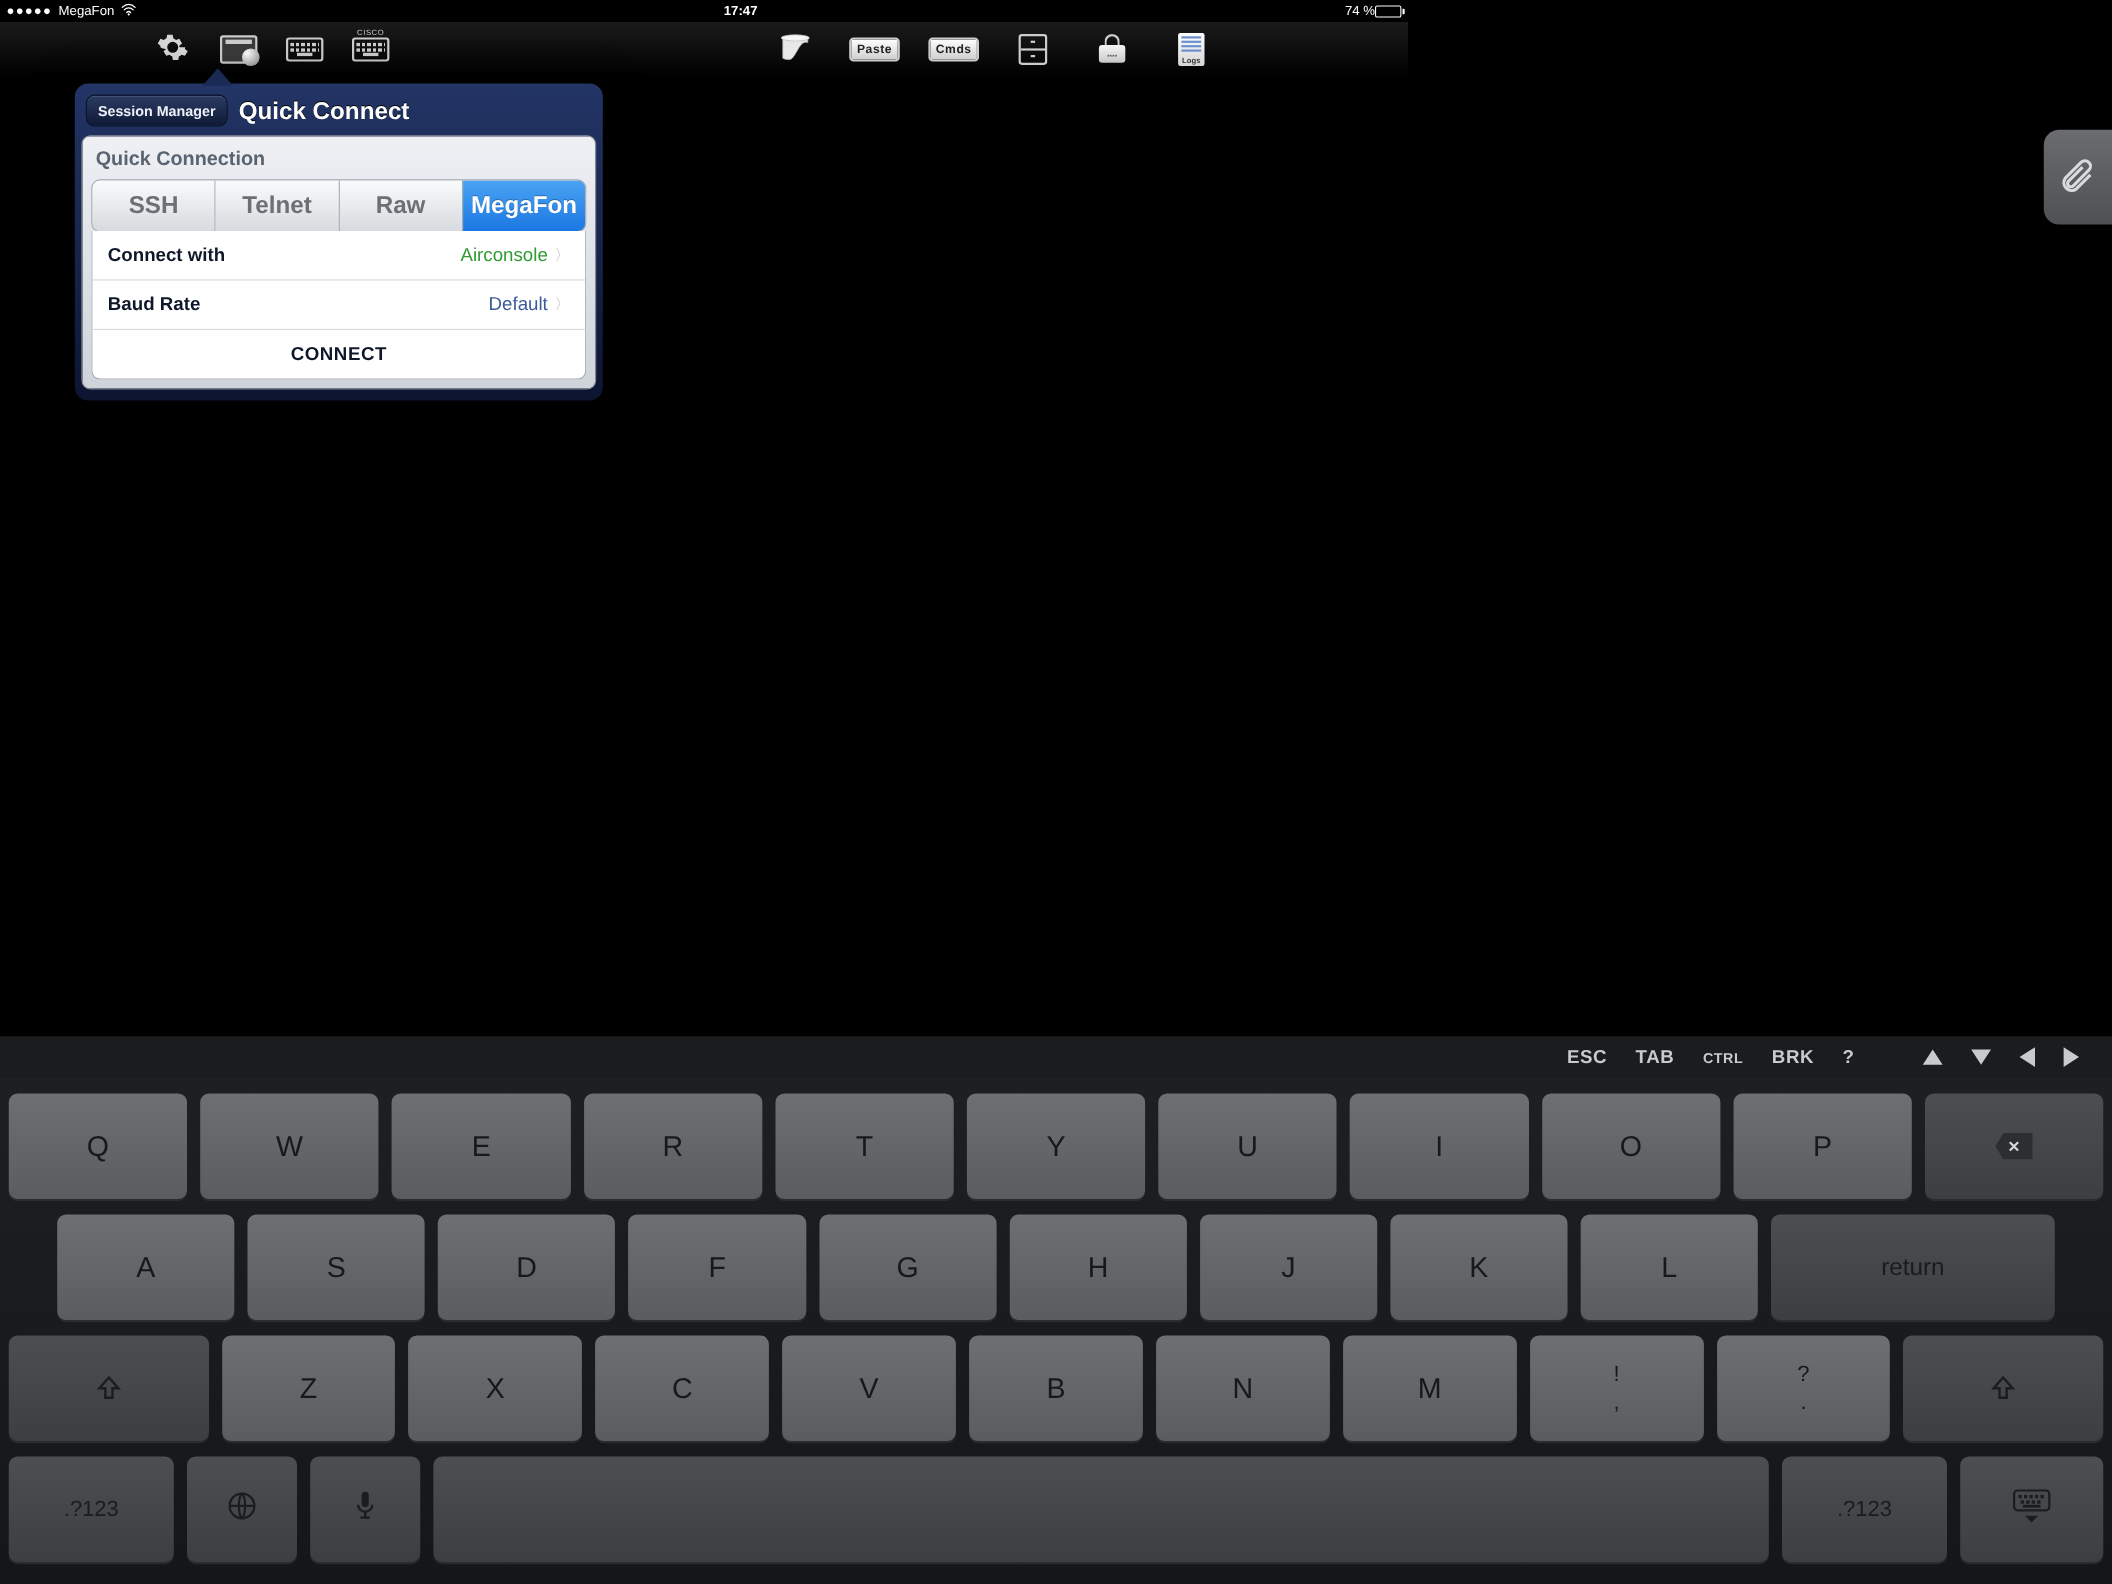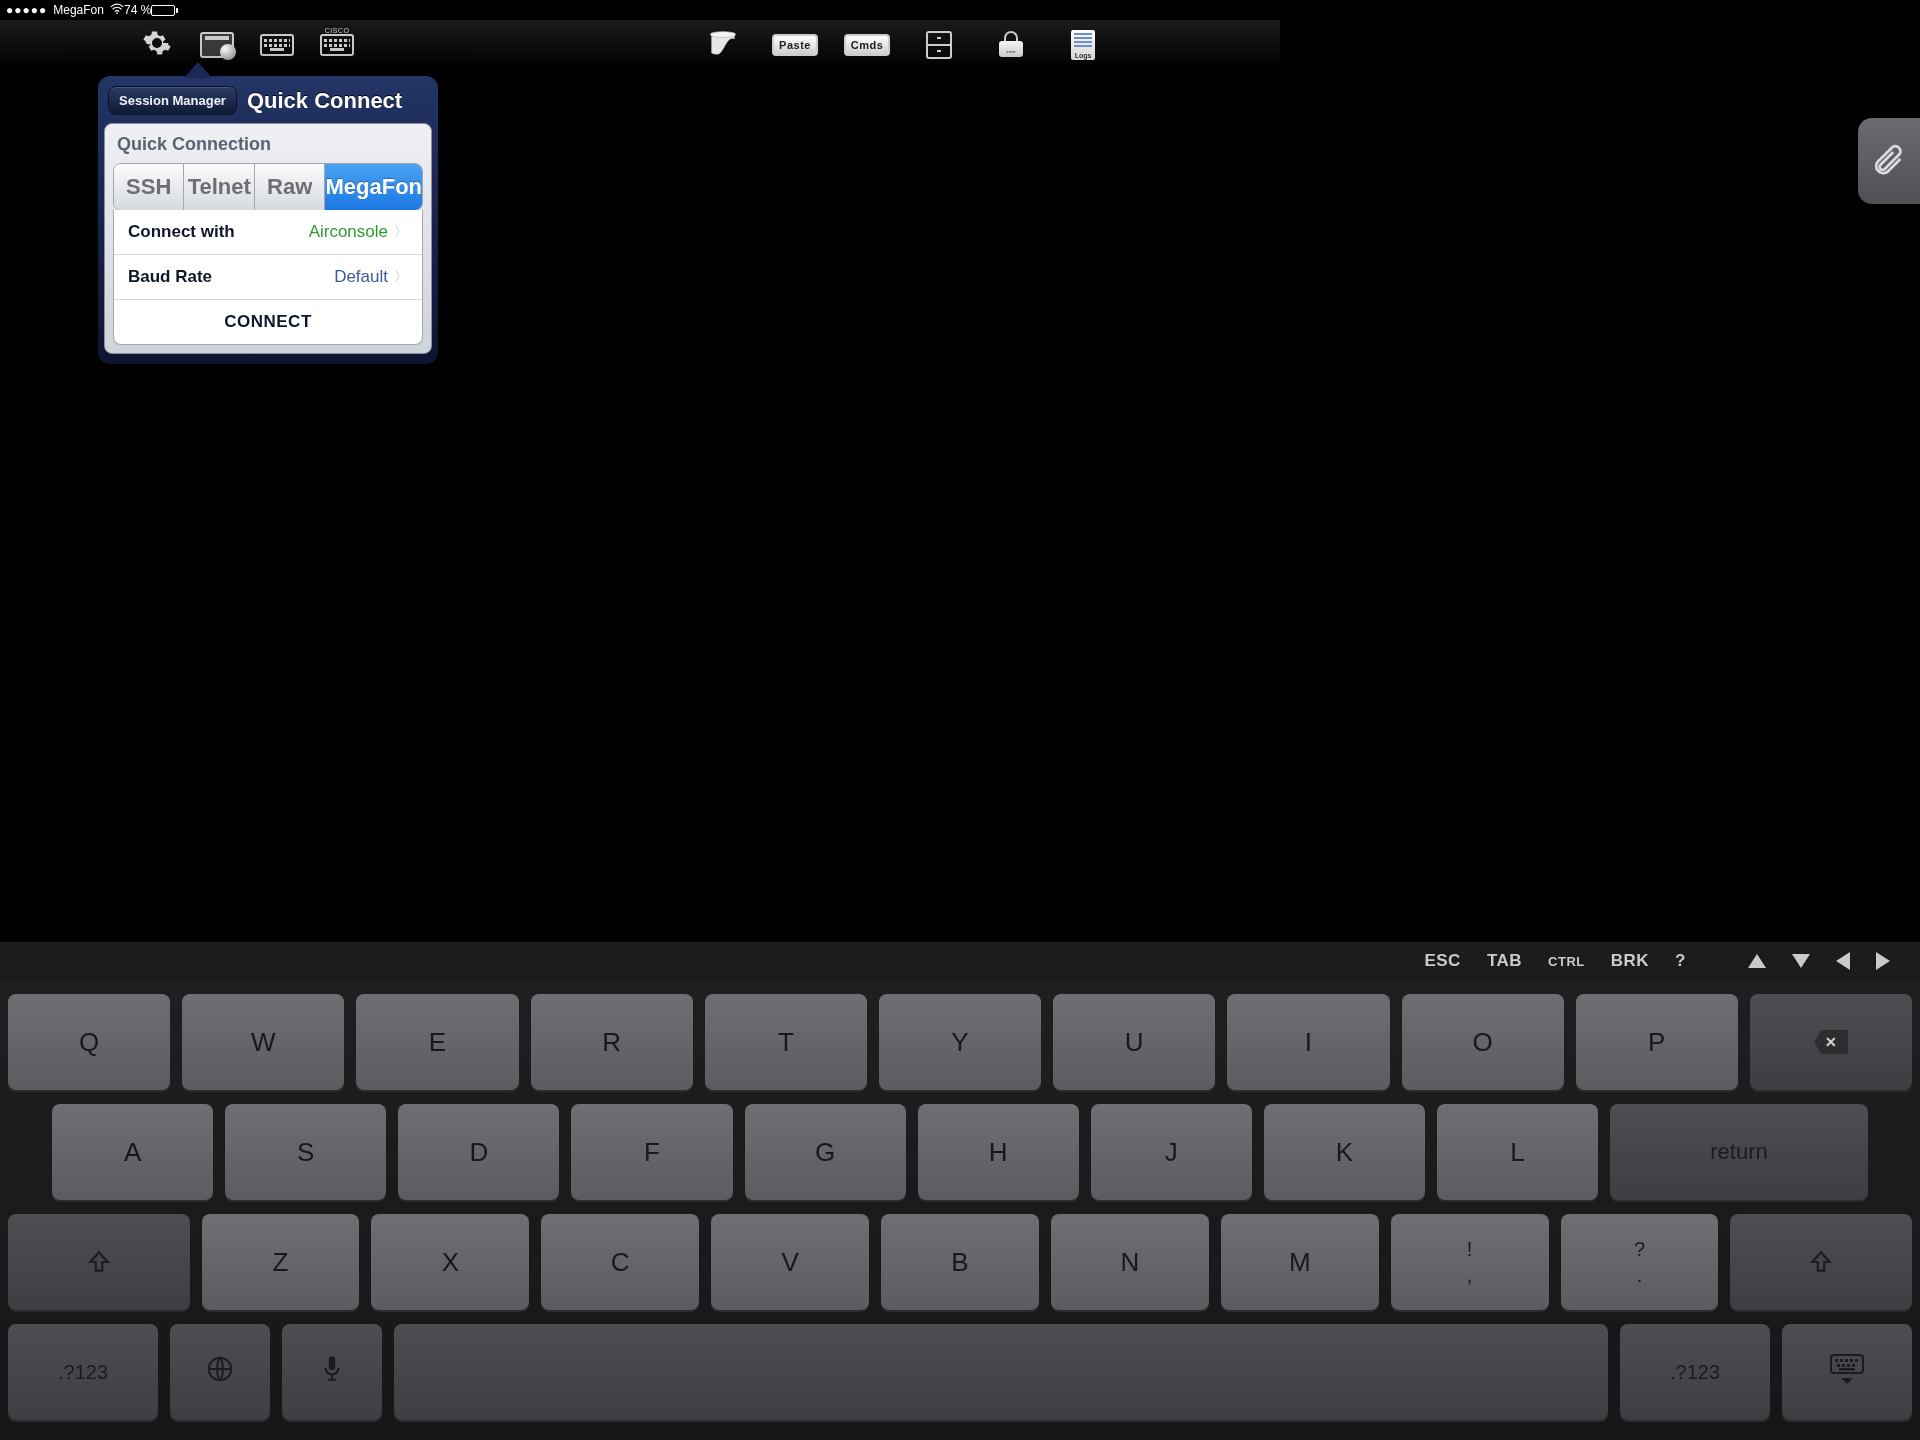--- a/index.html
+++ b/index.html
@@ -37,21 +37,21 @@
   .doc .ln{height:2px;background:#6b8fce;margin-bottom:2px;}
   .doc .lbl{position:absolute;bottom:1px;left:0;right:0;font-size:7px;text-align:center;color:#333;font-weight:700;}
   .script-icon svg{width:34px;height:30px;}
   .world-box{width:34px;height:26px;border:2px solid #ccc;border-radius:3px;position:relative;background:#3a3a3a;}
   .world-box .globe{position:absolute;right:-4px;bottom:-4px;width:16px;height:16px;border-radius:50%;background:radial-gradient(circle at 30% 30%,#fff,#888);}
   .world-box .tabstrip{position:absolute;top:2px;left:3px;right:3px;height:4px;background:#ccc;}
 
   
   .popover-wrap{position:absolute;left:68px;top:76px;}
   .popover-arrow{width:0;height:0;border-left:14px solid transparent;border-right:14px solid transparent;border-bottom:16px solid #1a2a55;position:absolute;top:-14px;left:116px;}
-  .popover{width:340px;border-radius:12px;background:linear-gradient(#233566,#0c1430);padding:6px 6px 10px;box-shadow:0 8px 40px rgba(0,0,0,.8);margin-left:30px;}
+  .popover{width:480px;border-radius:12px;background:linear-gradient(#233566,#0c1430);padding:6px 6px 10px;box-shadow:0 8px 40px rgba(0,0,0,.8);}
   .pop-head{display:flex;align-items:center;gap:10px;padding:4px 4px 8px;}
   .pill{background:linear-gradient(#2a3b63,#101a36);border:1px solid #0a1228;color:#eef1f8;font-size:13px;font-weight:600;padding:6px 10px;border-radius:8px;box-shadow:inset 0 1px 0 rgba(255,255,255,.15);}
   .pop-title{color:#fff;font-size:22px;font-weight:700;text-shadow:0 -1px 0 #000;}
   .pop-body{background:linear-gradient(#eef0f4,#cfd3da);border-radius:8px;padding:10px 8px 8px;border:1px solid #8a8f99;}
   .section-title{color:#5a6470;font-size:18px;font-weight:700;padding:0 4px 8px;}
   .seg{display:flex;border-radius:8px;overflow:hidden;border:1px solid #a3a8b0;margin-bottom:0;}
   .seg-item{flex:1;text-align:center;padding:10px 0;font-size:22px;font-weight:700;color:#6c6f74;background:linear-gradient(#fafbfc,#d7dade);border-right:1px solid #a3a8b0;}
   .seg-item:last-child{border-right:none;}
   .seg-item.active{background:linear-gradient(#4aa3f3,#1c78e2);color:#fff;text-shadow:0 -1px 0 rgba(0,0,0,.3);}
   .list{background:#fff;border:1px solid #a3a8b0;border-top:none;border-radius:0 0 8px 8px;margin-top:-1px;}
@@ -110,20 +110,21 @@
   <div class="status-left">
     <span class="dots">●●●●●</span>
     <span>MegaFon</span>
     <span>
       <svg width="14" height="12" viewBox="0 0 24 20">
           <path d="M2 6 C8 0 16 0 22 6 M5 10 C9 6 15 6 19 10 M9 14 C11 12 13 12 15 14" stroke="#fff" stroke-width="2" fill="none" stroke-linecap="round"></path>
           <circle cx="12" cy="17" r="1.6" fill="#fff"></circle>
         </svg>
     </span>
   </div>
+  <div class="status-center">17:47</div>
   <div class="status-right">
     <span>74 %</span>
     <span class="battery"><span class="battery-fill"></span></span>
   </div>
 </div>
 
 <div class="toolbar">
   <div class="toolbar-group left">
     <div class="tb-icon">
       <span>

